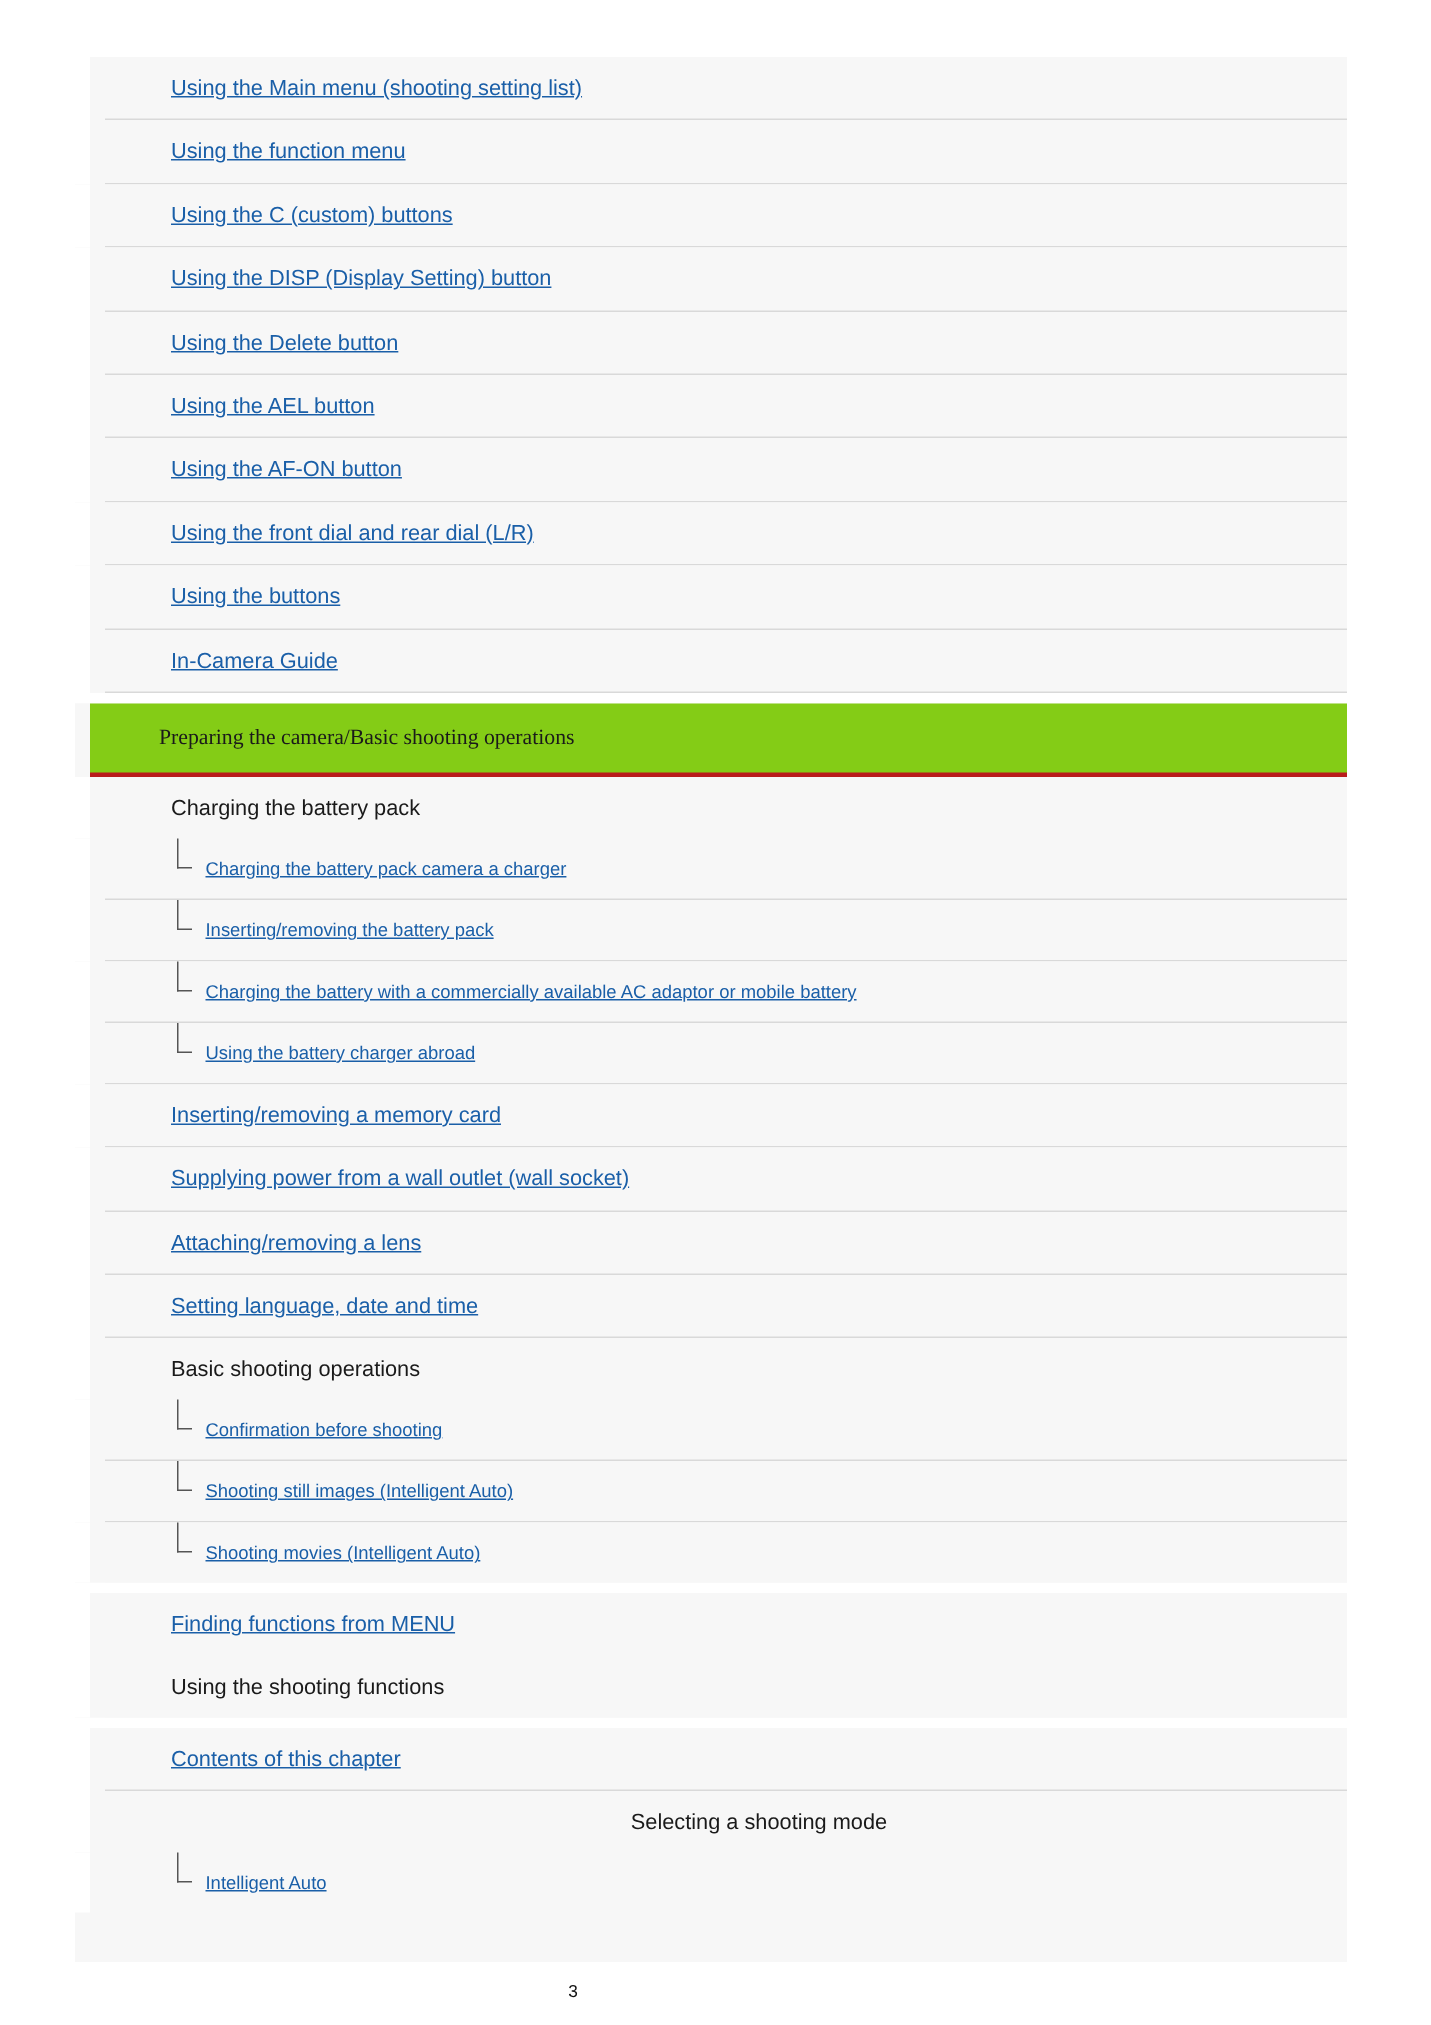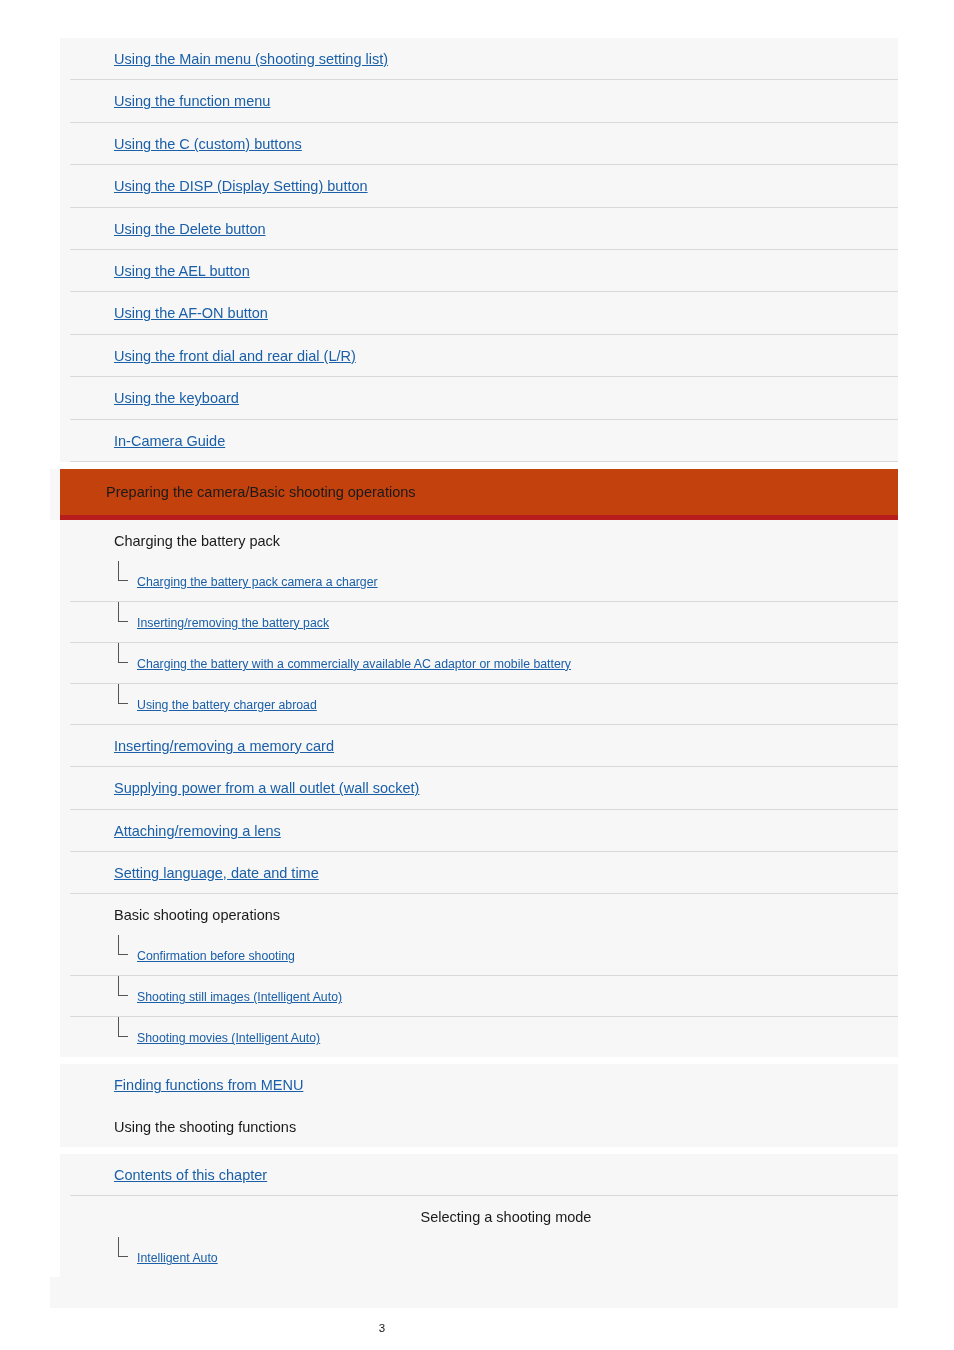--- a/index.html
+++ b/index.html
@@ -59,23 +59,24 @@
   
   .lvl1 {
     padding: 12px 0 11px 44px;
     margin-left: 20px;
     border-bottom: 1px solid #d9d9d9;
     background: #f7f7f7;
   }
   
   .lvl0 {
     padding: 14px 0 14px 46px;
-    background: #c2410c;
-    border-bottom: 5px solid #b91c1c;
+    background: #84cc16;
+    border-bottom: 3px solid #b91c1c;
     margin-left: 10px;
+    font-family: Liberation Serif, serif;
   }
   .lvl2 {
     position: relative;
     padding: 11px 0 11px 67px;
     margin-left: 20px;
     border-bottom: 1px solid #d9d9d9;
     background: #f7f7f7;
   }
   .lvl2 .tick {
     position: absolute;
@@ -170,21 +171,21 @@
     <div class="row">
       <div class="white-left"></div>
       <div class="lvl1">
         <a class="entry" href="#">Using the front dial and rear dial (L/R)</a>
       </div>
     </div>
 
     <div class="row">
       <div class="white-left"></div>
       <div class="lvl1">
-        <a class="entry" href="#">Using the keyboard</a>
+        <a class="entry" href="#">Using the buttons</a>
       </div>
     </div>
 
     <div class="row">
       <div class="white-left"></div>
       <div class="lvl1">
         <a class="entry" href="#">In-Camera Guide</a>
       </div>
     </div>
 

